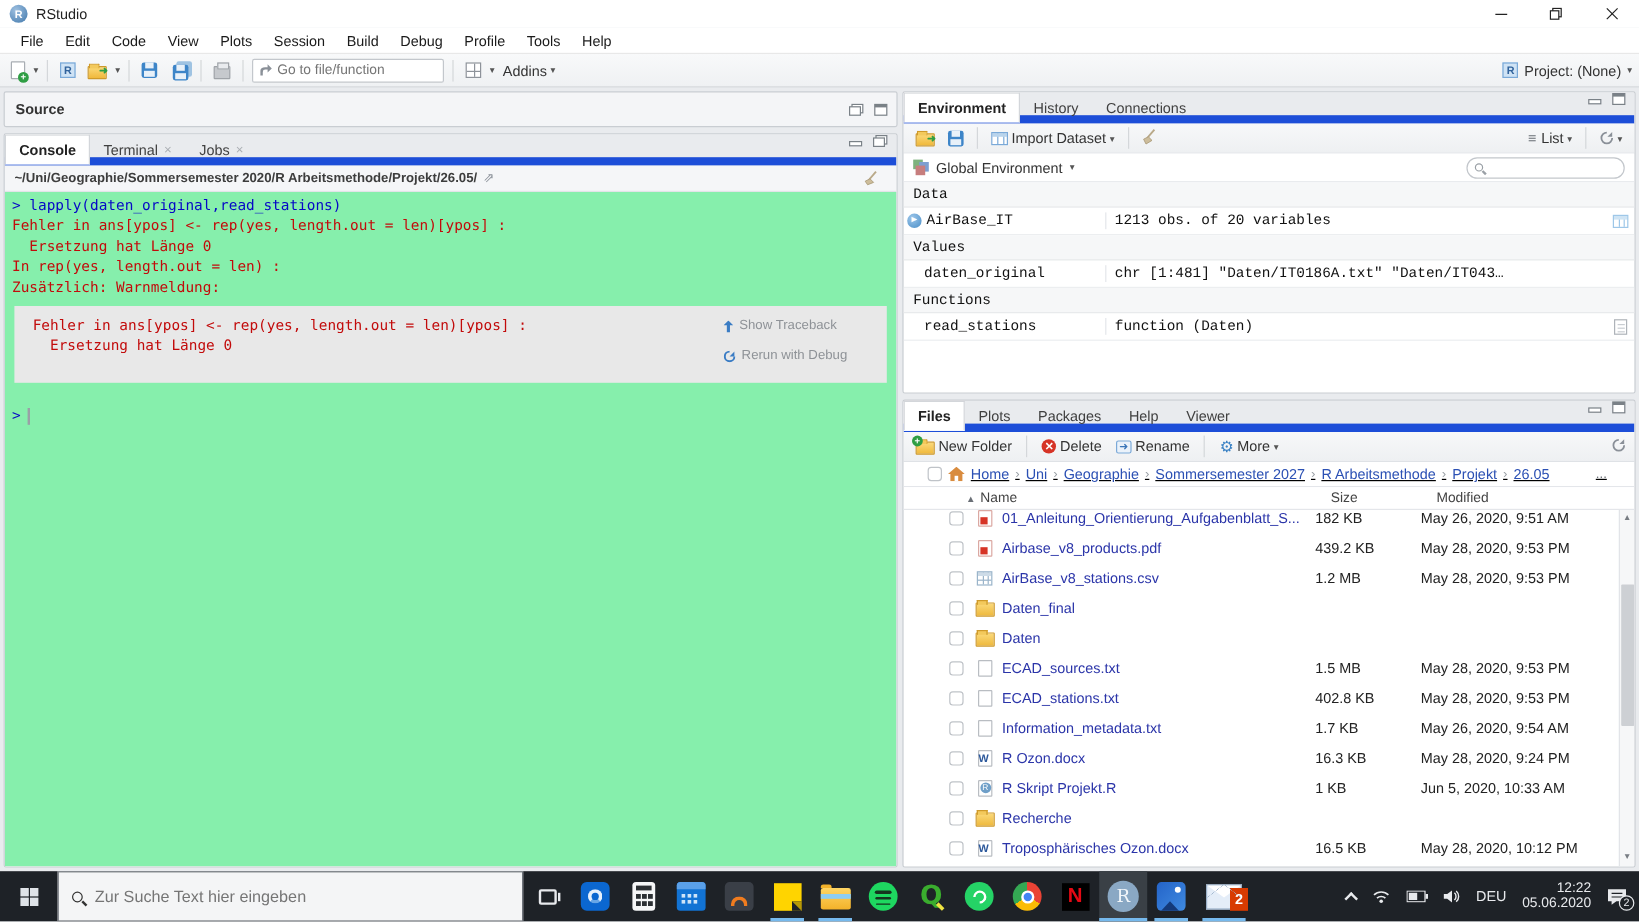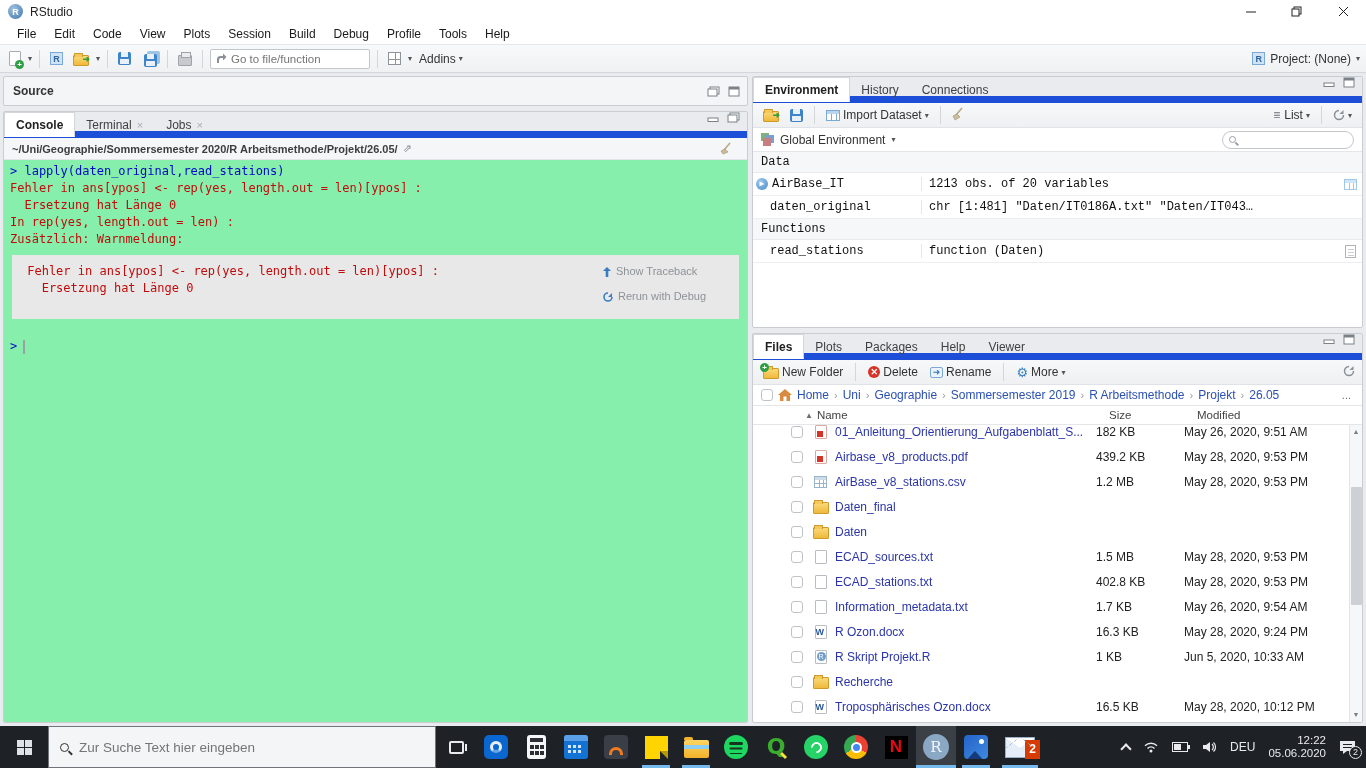--- a/index.html
+++ b/index.html
@@ -109,21 +109,21 @@
       linear-gradient(#c9cdd2,#c9cdd2) 2px 3px/6px 1px no-repeat,
       linear-gradient(#c9cdd2,#c9cdd2) 2px 6px/6px 1px no-repeat,
       linear-gradient(#c9cdd2,#c9cdd2) 2px 9px/6px 1px no-repeat,#fff; }
 
   
   .files-pane { flex:1; }
   .files-toolbar { gap:6px; }
   .icon-del { width:12px; height:12px; border-radius:50%; background:#d63426; color:#fff; font-size:9px; line-height:12px; text-align:center; font-weight:bold; }
   .icon-ren { width:13px; height:11px; border:1px solid #7aa9d8; background:#eaf2fa; color:#3b76b8; font-size:9px; line-height:9px; text-align:center; border-radius:2px; }
   .gear { color:#3b82c4; font-size:13px; }
-  .crumb-row { height:21px; border-bottom:1px solid #e4e6ea; display:flex; align-items:center; padding:0 8px; gap:5px; font-size:12px; flex:0 0 auto; background:#fff; }
+  .crumb-row { height:21px; border-bottom:1px solid #e4e6ea; display:flex; align-items:center; padding:0 20px; gap:5px; font-size:12px; flex:0 0 auto; background:#fff;text-decoration:underline; }
   .crumb-link { color:#2b50b4; }
   .crumb-sep { color:#9aa0a6; font-size:11px; }
   .crumb-more { margin-left:auto; color:#6a6f76; font-size:11px; padding-right:3px; }
   .checkbox { width:12px; height:12px; border:1px solid #bfc3c8; border-radius:3px; background:#fff; flex:0 0 auto; }
   .files-header { height:19px; border-bottom:1px solid #e4e6ea; display:flex; align-items:center; font-size:11.5px; color:#444; flex:0 0 auto; background:#fff; }
   .fh-name { flex:1; display:flex; align-items:center; gap:4px; }
   .sort-tri { font-size:8px; color:#6a6f76; }
   .col-size { width:88px; flex:0 0 auto; }
   .col-mod { width:165px; flex:0 0 auto; }
   .files-body { flex:1; display:flex; overflow:hidden; position:relative; }
@@ -479,20 +479,21 @@
             <div class="env-row">
               <span class="env-name has-arrow">
                 <span class="exp-arrow">▶</span>
                 <span>AirBase_IT</span>
               </span>
               <span class="env-val">1213 obs. of 20 variables</span>
               <span class="env-rowicon">
                 <span class="icon-dataview"></span>
               </span>
             </div>
+            <div class="env-sec">Values</div>
             <div class="env-row">
               <span class="env-name">
                 <span>daten_original</span>
               </span>
               <span class="env-val">chr [1:481] "Daten/IT0186A.txt" "Daten/IT043…</span>
               <span class="env-rowicon"></span>
             </div>
             <div class="env-sec">Functions</div>
             <div class="env-row">
               <span class="env-name">
@@ -572,21 +573,21 @@
               <path d="M7 0 L14 6 L12 6 L12 12 L2 12 L2 6 L0 6 Z" fill="#d98c3f"></path>
               <rect x="5.5" y="7.5" width="3" height="4.5" fill="#fff"></rect>
             </svg>
           <span id="breadcrumb" style="display:flex;align-items:center;gap:5px">
               <span class="crumb-link">Home</span>
               <span class="crumb-sep">›</span>
               <span class="crumb-link">Uni</span>
               <span class="crumb-sep">›</span>
               <span class="crumb-link">Geographie</span>
               <span class="crumb-sep">›</span>
-              <span class="crumb-link">Sommersemester 2019</span>
+              <span class="crumb-link">Sommersemester 2027</span>
               <span class="crumb-sep">›</span>
               <span class="crumb-link">R Arbeitsmethode</span>
               <span class="crumb-sep">›</span>
               <span class="crumb-link">Projekt</span>
               <span class="crumb-sep">›</span>
               <span class="crumb-link">26.05</span>
             </span>
           <span class="crumb-more">...</span>
         </div>
         <div class="files-header">

